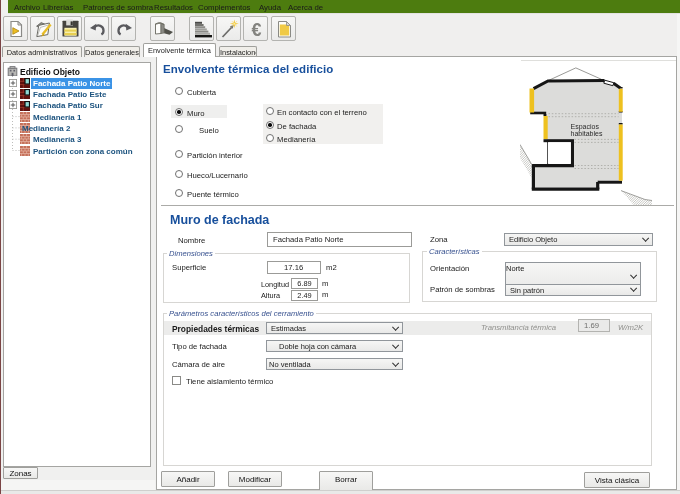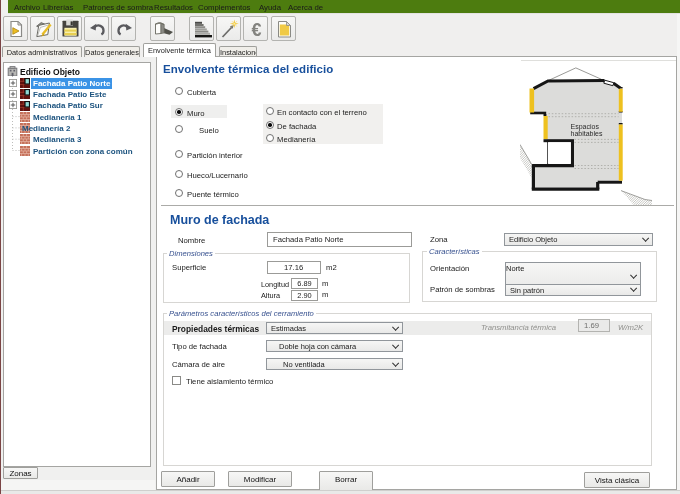--- a/index.html
+++ b/index.html
@@ -297,47 +297,47 @@
 
  <div class="fs" style="left:163px;top:253px;width:247px;height:50px"></div>
  <div class="leg" style="left:167px;top:249px">Dimensiones</div>
  <div class="lbl" style="left:172px;top:263px">Superficie</div>
  <div class="field" style="left:267px;top:261px;width:54px;height:13px;line-height:12px;padding-left:16px">17.16</div>
  <div class="lbl" style="left:326px;top:263px">m2</div>
  <div class="lbl" style="left:261px;top:279.5px;font-size:7.3px">Longitud</div>
  <div class="field" style="left:291px;top:278px;width:27px;height:11px;line-height:10px;text-align:center;font-size:7.4px">6.89</div>
  <div class="lbl" style="left:322px;top:279px">m</div>
  <div class="lbl" style="left:261px;top:291px;font-size:7.3px">Altura</div>
- <div class="field" style="left:291px;top:289.5px;width:27px;height:11px;line-height:10px;text-align:center;font-size:7.4px">2.90</div>
+ <div class="field" style="left:291px;top:289.5px;width:27px;height:11px;line-height:10px;text-align:center;font-size:7.4px">2.49</div>
  <div class="lbl" style="left:322px;top:290px">m</div>
 
  <div class="fs" style="left:422px;top:250.5px;width:234.5px;height:51.5px"></div>
  <div class="leg" style="left:427px;top:247px">Características</div>
  <div class="lbl" style="left:430px;top:264.2px">Orientación</div>
  <div class="combo" style="left:505px;top:262px;width:135.5px;height:28px;line-height:11px;">Norte<i>˅</i></div>
  <div class="lbl" style="left:430px;top:285px">Patrón de sombras</div>
  <div class="combo" style="left:505px;top:283.5px;width:135.5px;height:12.5px;line-height:11.5px;padding-left:4px">Sin patrón<i>˅</i></div>
 
  <div class="fs" style="left:163px;top:313px;width:489px;height:153px"></div>
  <div class="leg" style="left:167px;top:309px">Parámetros característicos del cerramiento</div>
  <div class="band" style="left:164px;top:320.5px;width:487px;height:14px;background:#ececeb"></div>
  <div class="lbl" style="left:172px;top:324px;font-weight:bold;font-size:8.4px">Propiedades térmicas</div>
  <div class="combo" style="left:266px;top:322px;width:137px;height:12px;line-height:11px;padding-left:4px">Estimadas<i>˅</i></div>
  <div class="lbl" style="left:172px;top:342px">Tipo de fachada</div>
  <div class="combo" style="left:266px;top:340px;width:137px;height:12px;line-height:11px;padding-left:12px">Doble hoja con cámara<i>˅</i></div>
  <div class="lbl" style="left:172px;top:360px">Cámara de aire</div>
- <div class="combo" style="left:266px;top:358px;width:137px;height:12px;line-height:11px;padding-left:16px">No ventilada<i>˅</i></div>
+ <div class="combo" style="left:266px;top:358px;width:137px;height:12px;line-height:11px;padding-left:2px">No ventilada<i>˅</i></div>
  <div class="lbl" style="left:481px;top:323px;font-style:italic;color:#8f8f8c">Transmitancia térmica</div>
  <div class="field" style="left:578px;top:318.5px;width:32px;height:13px;line-height:12px;background:#eaeae9;border-color:#b3b3b0;color:#6e6e6c;padding-left:5px">1.69</div>
  <div class="lbl" style="left:618px;top:323px;font-style:italic;color:#8f8f8c">W/m2K</div>
  <div class="abs" style="left:172px;top:376px;width:9px;height:9px;background:#fff;border:1px solid #8a8a87"></div>
  <div class="lbl" style="left:186px;top:377px">Tiene aislamiento térmico</div>
 
  <div class="btn" style="left:161px;top:471px;width:54px;height:16px;line-height:15px">Añadir</div>
- <div class="btn" style="left:228px;top:471px;width:64px;height:16px;line-height:15px">Modificar</div>
+ <div class="btn" style="left:228px;top:471px;width:54px;height:16px;line-height:15px">Modificar</div>
  <div class="btn" style="left:319px;top:471px;width:54px;height:20px;line-height:15px">Borrar</div>
  <div class="btn" style="left:584px;top:471.5px;width:66px;height:16px;line-height:15px">Vista clásica</div>
 </div>
 
 <div style="position:absolute;left:1px;top:479.5px;width:154px;height:10px;background:#f5f5f4"></div>
 <div id="botstrip" style="position:absolute;left:0;top:490px;width:680px;height:4px;background:#e9e9e8;border-top:1px solid #cfcfcd"></div>
 <div style="position:absolute;left:677px;top:14px;width:3px;height:476px;background:#f6f6f5"></div>
 <div id="redline" style="position:absolute;left:0;top:0;width:1px;height:494px;background:#7a4545"></div>
 </div>
 </body></html>

